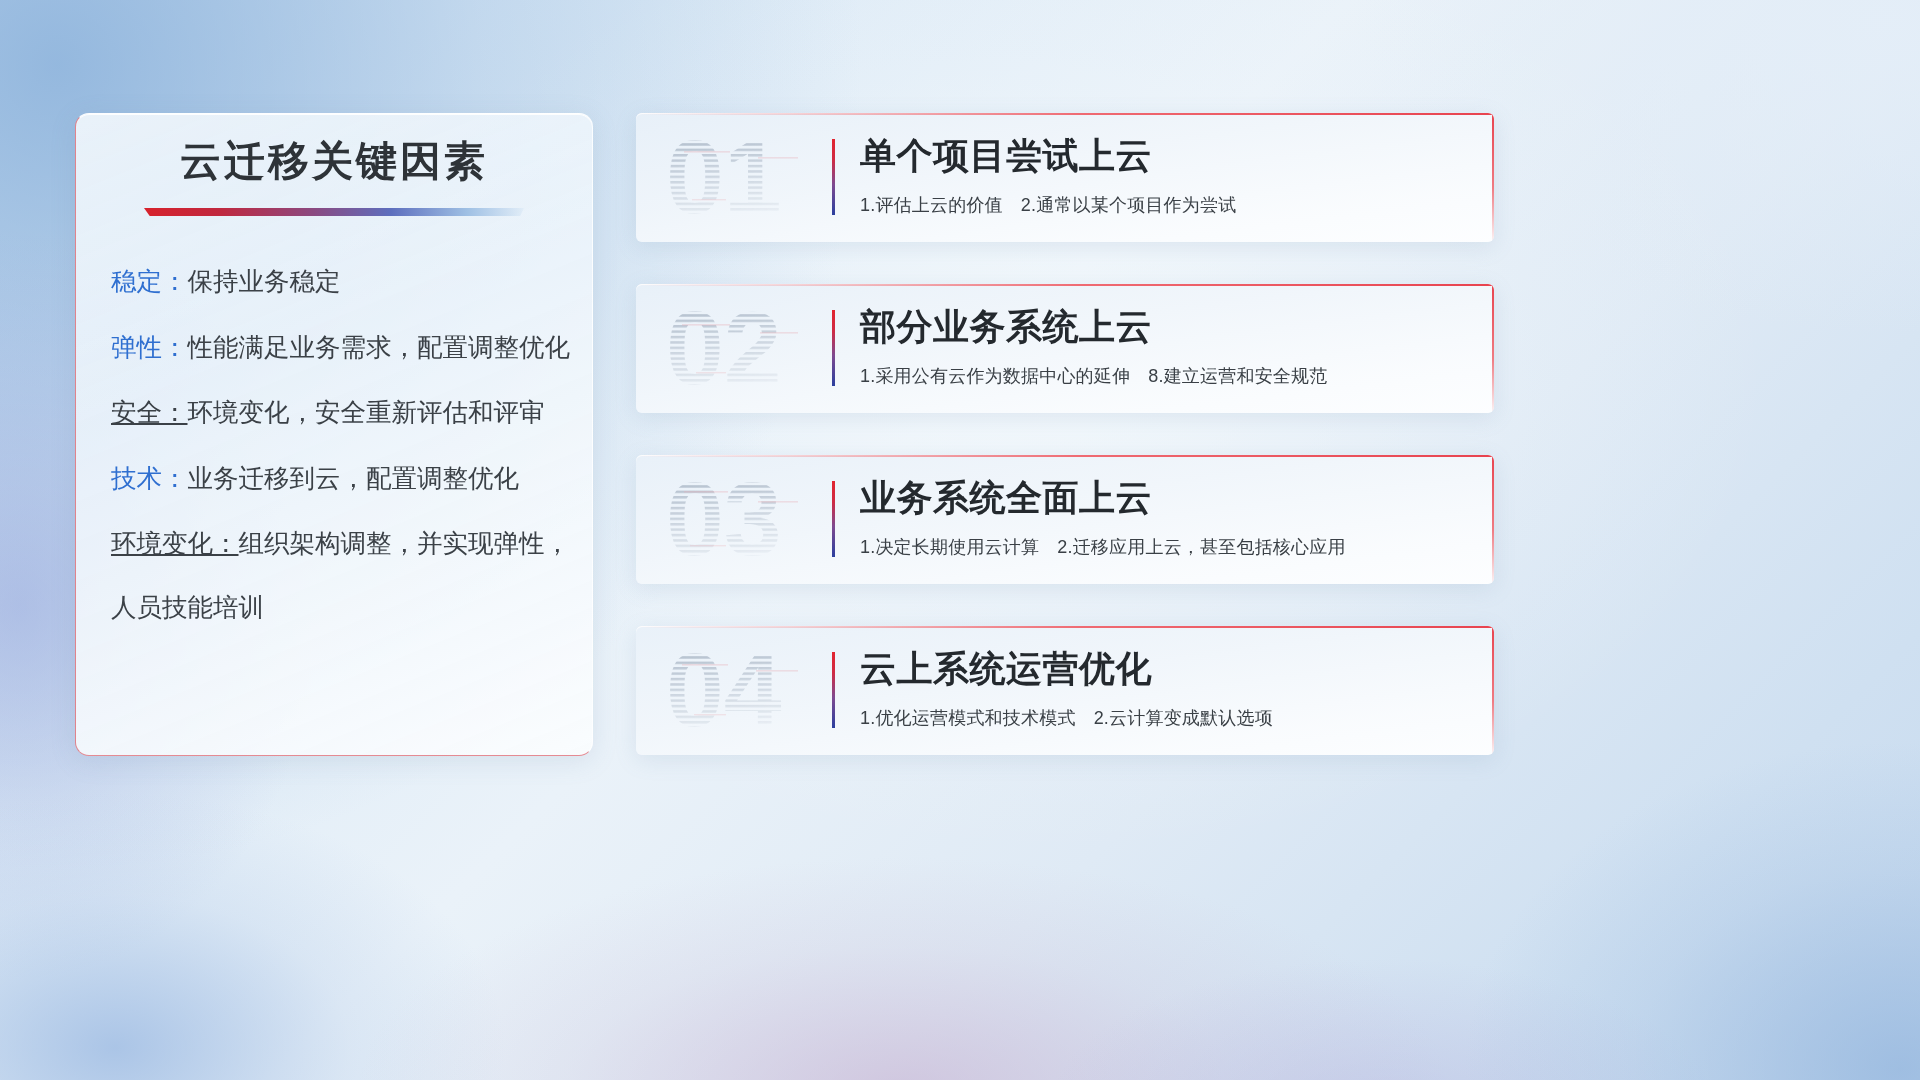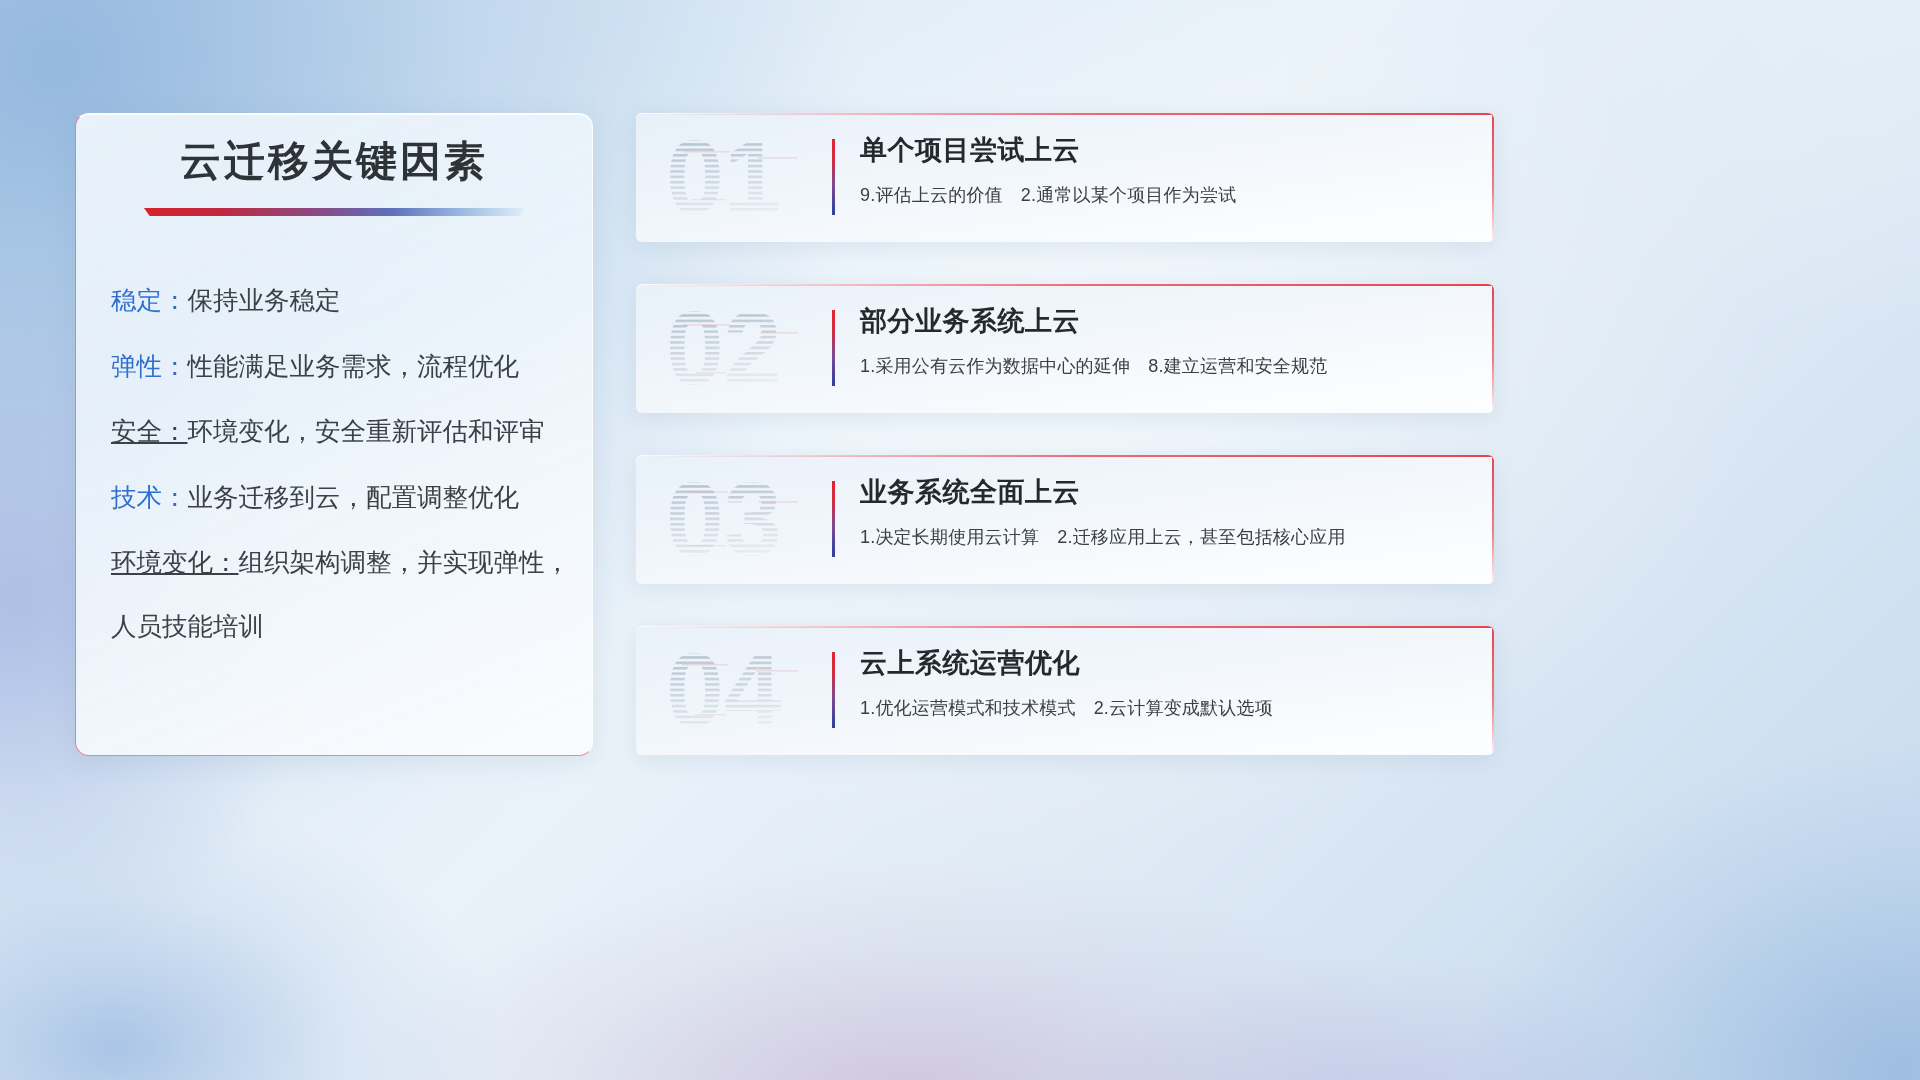--- a/index.html
+++ b/index.html
@@ -45,21 +45,21 @@
     margin-top:20px; text-align:center;
     font-size:41px; font-weight:700; color:#2e3338; letter-spacing:3px;
     position:relative; z-index:2;
   }
   .title-rule {
     margin:19px auto 0; width:380px; height:8px;
     background:linear-gradient(90deg,#d7222c 0%,#c0283f 20%,#8a4a82 45%,#5d6fbe 65%,#9fc0e4 85%,rgba(200,222,242,0.25) 100%);
     clip-path:polygon(0 0, 100% 0, 99% 100%, 1.5% 100%);
     position:relative; z-index:2;
   }
-  .panel-list { margin-top:72px; padding-left:35px; position:relative; z-index:2; }
+  .panel-list { margin-top:53px; padding-left:35px; position:relative; z-index:2; }
   .panel-row {
     font-size:25.5px; color:#3b4147; line-height:1.0;
     margin-bottom:40px; white-space:nowrap;
   }
   .panel-row.tight { margin-bottom:38px; }
   .lbl-blue { color:#2f6fd0; }
   .lbl-dark { color:#3b4147;text-decoration:underline; }
   .panel-row .val { color:#3b4147; }
 
   
@@ -84,21 +84,21 @@
     opacity:0.5;
     margin-left:8px;
   }
   .card-bignum svg { width:100%; height:100%; display:block; }
   .card-divider {
     position:absolute; left:196px; top:26px; width:3px; height:76px;
     background:linear-gradient(180deg,#e2242f 0%,#cf2b44 28%,#7e4a90 60%,#2b3f9e 100%);
   }
   .card-body { position:absolute; left:224px; top:22px; right:24px; }
   .card-title {
-    font-size:27px; font-weight:700; color:#24292e; letter-spacing:0.5px;
+    font-size:36px; font-weight:700; color:#24292e; letter-spacing:0.5px;
     line-height:1.15; white-space:nowrap;
   }
   .card-detail {
     margin-top:17px; font-size:18px; color:#3a4046; letter-spacing:0.2px;
     white-space:nowrap;
   }
   .card-detail .gap { display:inline-block; width:18px; }
 </style>
 </head>
 <body>
@@ -117,21 +117,21 @@
 
 <section id="left-panel">
   <h1 class="panel-title">云迁移关键因素</h1>
   <div class="title-rule"></div>
 
   <div class="panel-list">
     <div class="panel-row">
       <span class="lbl-blue">稳定：</span><span class="val">保持业务稳定</span>
     </div>
     <div class="panel-row">
-      <span class="lbl-blue">弹性：</span><span class="val">性能满足业务需求，流程优化</span>
+      <span class="lbl-blue">弹性：</span><span class="val">性能满足业务需求，配置调整优化</span>
     </div>
     <div class="panel-row">
       <span class="lbl-dark">安全：</span><span class="val">环境变化，安全重新评估和评审</span>
     </div>
     <div class="panel-row">
       <span class="lbl-blue">技术：</span><span class="val">业务迁移到云，配置调整优化</span>
     </div>
     <div class="panel-row tight">
       <span class="lbl-dark">环境变化：</span><span class="val">组织架构调整，并实现弹性，</span>
     </div>
@@ -166,21 +166,21 @@
           <rect x="22" y="24" width="46" height="1.6" fill="#e36a72"></rect>
           <rect x="96" y="30" width="40" height="1.6" fill="#e36a72"></rect>
           <rect x="30" y="72" width="34" height="1.4" fill="#e8848a"></rect>
         </g>
       </svg>
     </div>
     <div class="card-divider"></div>
     <div class="card-body">
       <div class="card-title">单个项目尝试上云</div>
       <div class="card-detail">
-        <span>9.评估上云的价值</span><span class="gap"></span><span>2.通常以某个项目作为尝试</span>
+        <span>1.评估上云的价值</span><span class="gap"></span><span>2.通常以某个项目作为尝试</span>
       </div>
     </div>
   </article>
 
   <article class="card">
     <div class="card-bignum">
       <svg viewBox="0 0 175 100" preserveAspectRatio="none" aria-hidden="true">
         <defs>
           <pattern id="hl2" width="175" height="5.4" patternUnits="userSpaceOnUse">
             <rect x="0" y="0" width="175" height="2.5" fill="#6d7f96"></rect>

